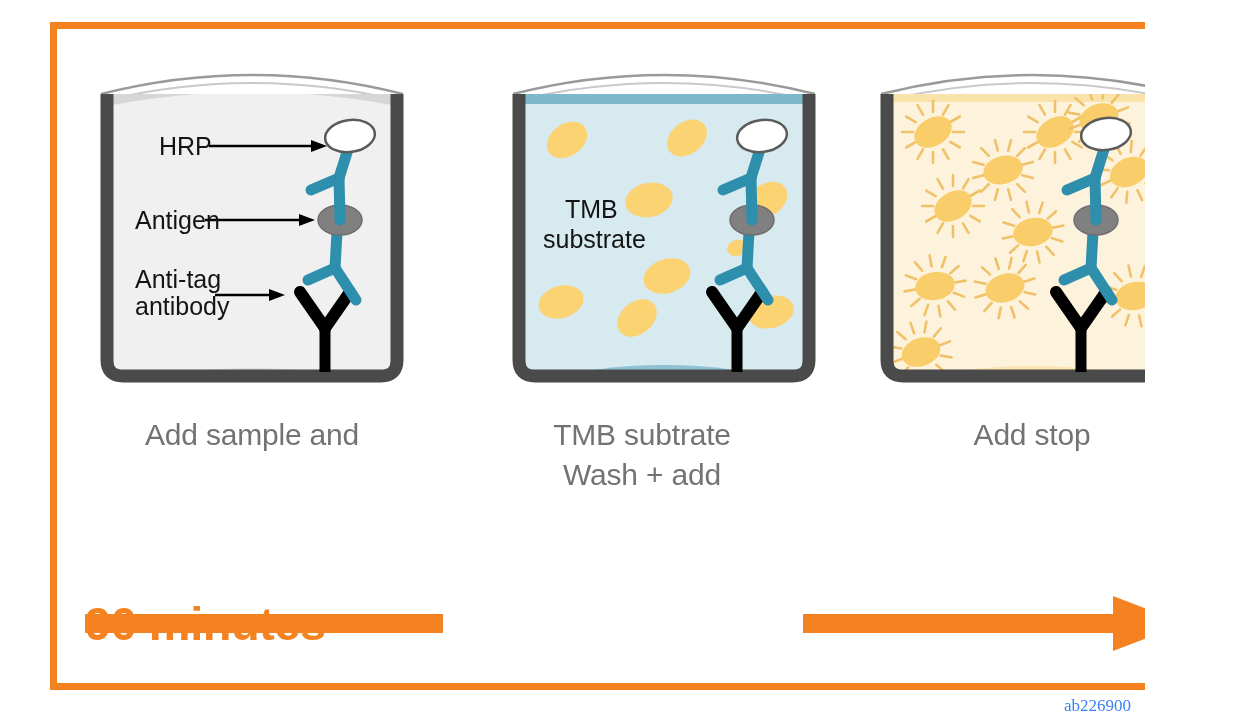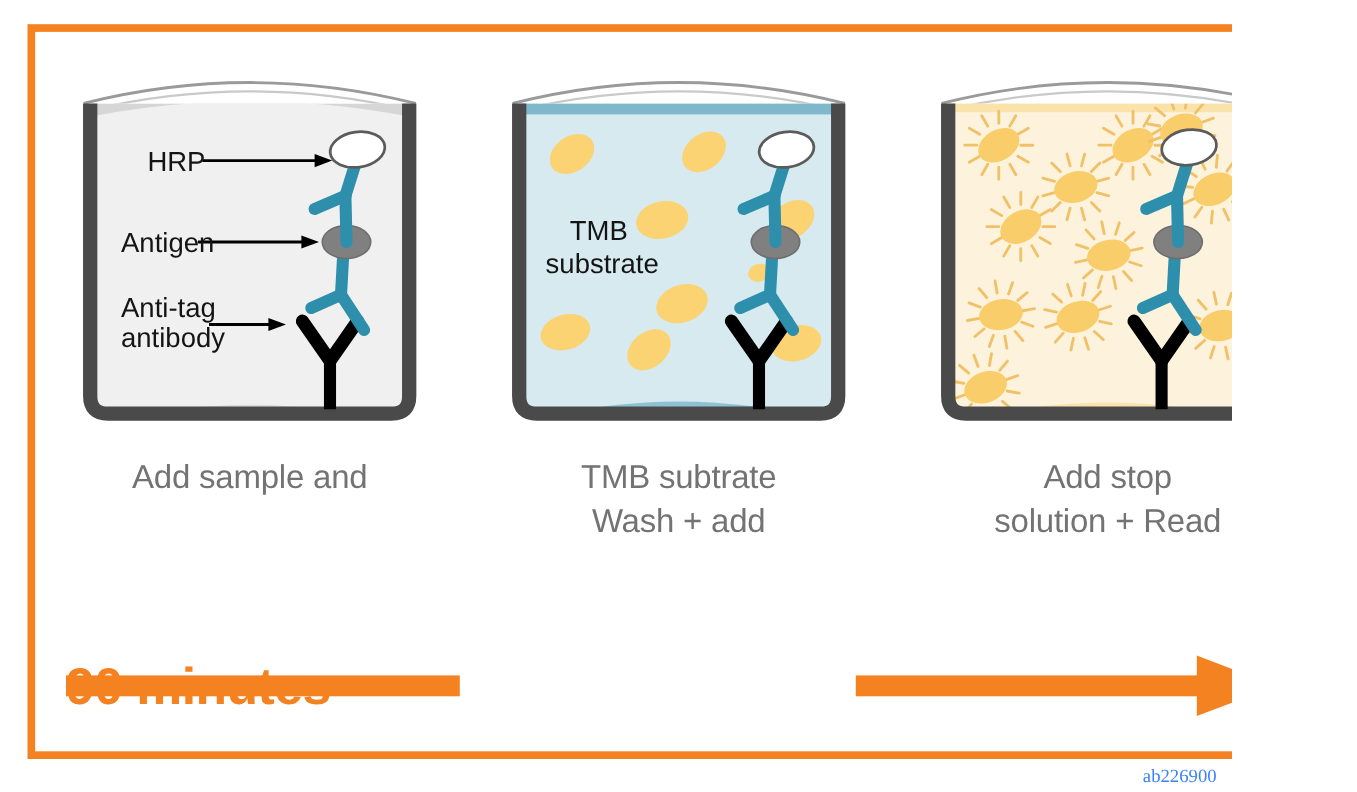--- a/index.html
+++ b/index.html
@@ -10,41 +10,42 @@
   }
   body {
     font-family: "Liberation Sans", sans-serif;
   }
   #stage {
     position: relative;
     width: 1120px;
     height: 720px;
     background: #ffffff;
     overflow: hidden;
+    margin-left: 25px;
   }
   
   #frame {
     position: absolute;
     left: 25px;
     top: 22px;
     width: 1182px;
     height: 668px;
     border: 7px solid #f58220;
     box-sizing: border-box;
     background: transparent;
   }
   
   .well-col {
     position: absolute;
     top: 60px;
     width: 310px;
     height: 330px;
   }
   #col-1 { left: 72px; }
-  #col-2 { left: 462px; }
+  #col-2 { left: 484px; }
   #col-3 { left: 852px; }
 
   .well-svg { display: block; }
 
   
   .caption {
     position: absolute;
     top: 415px;
     width: 330px;
     text-align: center;
@@ -276,21 +277,20 @@
 
   <div class="caption" id="cap-1">
     <span class="ln">Add sample and</span>
   </div>
   <div class="caption" id="cap-2">
     <span class="ln">TMB subtrate</span>
     <span class="ln">Wash + add</span>
   </div>
   <div class="caption" id="cap-3">
     <span class="ln">Add stop</span>
-    <span class="ln">solution + Read</span>
   </div>
 
   <div id="timeline">
     <svg width="1110" height="92" viewBox="0 0 1110 92">
       <rect x="0" y="36" width="358" height="19" fill="#f58220"></rect>
       <rect x="718" y="36" width="320" height="19" fill="#f58220"></rect>
       <polygon points="1028,18 1100,45.5 1028,73" fill="#f58220"></polygon>
     </svg>
     <div id="timeline-label">90 minutes</div>
   </div>

